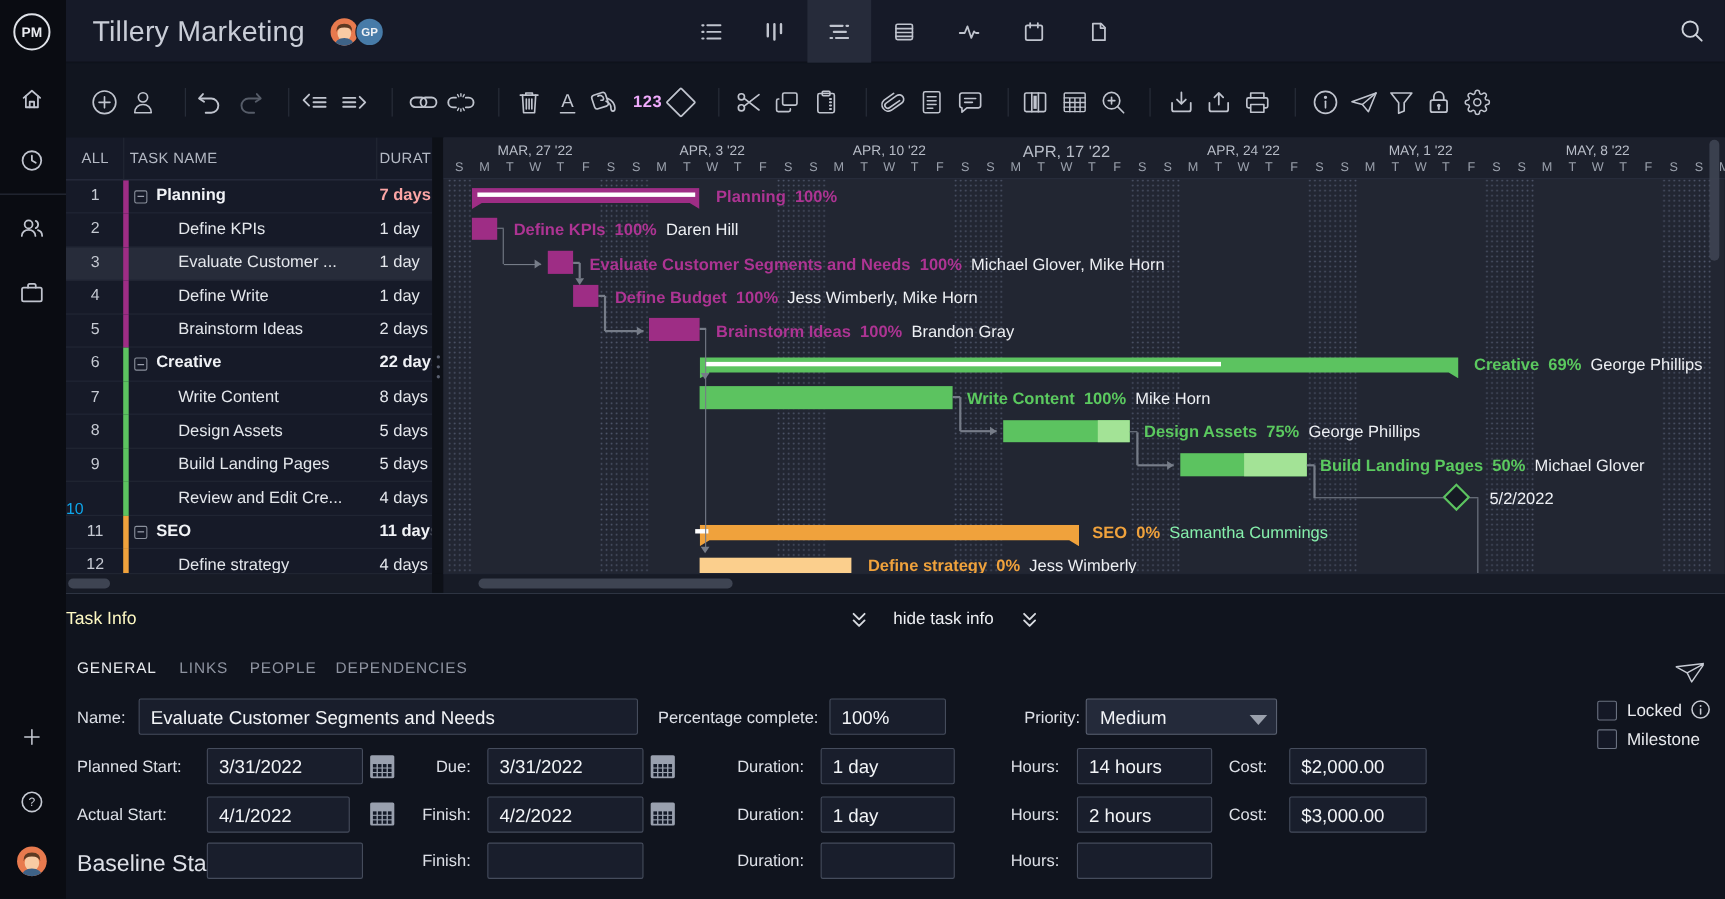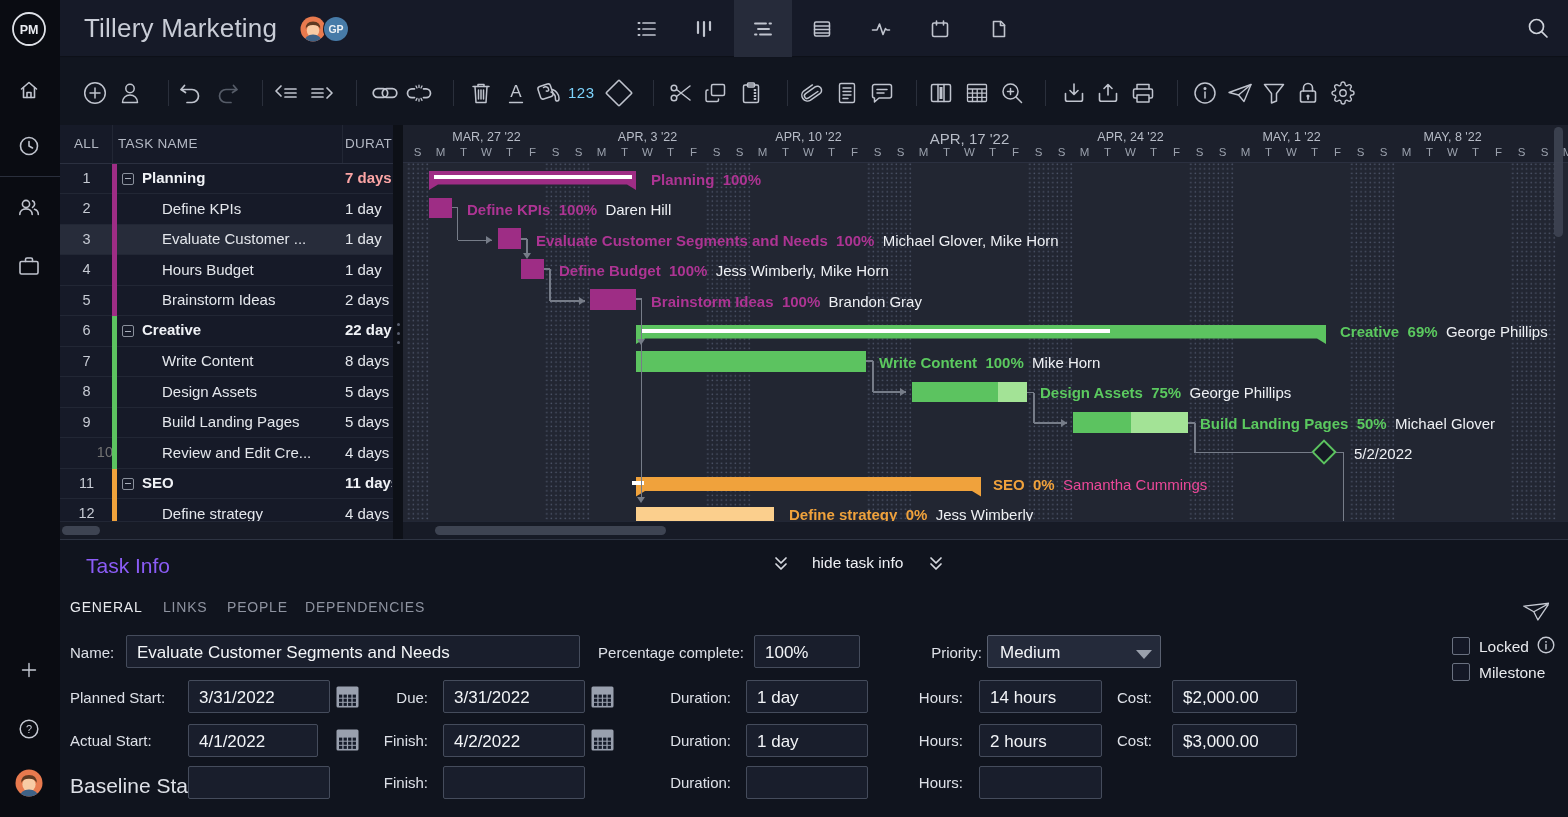--- a/index.html
+++ b/index.html
@@ -153,21 +153,21 @@
       </svg>
 <svg style="position:absolute;left:446px;top:23px" width="20" height="24" viewBox="0 0 20 24" fill="none" stroke="#c0c4ce" stroke-width="1.5" stroke-linecap="round" stroke-linejoin="round">
         <text x="10" y="16" text-anchor="middle" font-size="17" fill="#c0c4ce" stroke="none" font-family="Liberation Sans,sans-serif">A</text>
         <path d="M3.5 21.5 H16.5" stroke-width="1.3"></path>
       </svg>
 <svg style="position:absolute;left:476px;top:23px" width="30" height="24" viewBox="0 0 30 24" fill="none" stroke="#c0c4ce" stroke-width="1.5" stroke-linecap="round" stroke-linejoin="round">
         <rect x="3" y="4" width="13" height="13" rx="2.5" transform="rotate(-18 9.5 10.5)"></rect>
         <path d="M7.5 6.5 a3.2 3.2 0 0 1 5.2 2.2 q0 1.8 -2.4 1.4"></path>
         <path d="M16.5 8.5 q6 2.5 6.5 8.5 q0.2 3 -1.8 3 q-1.8 0 -1.8 -2.6 q0.3 -4.4 -4.4 -6.4"></path>
       </svg>
-<div class="a" style="left:508px;top:26px;width:34px;text-align:left;font-size:15px;color:#7dd3fc;font-weight:normal;letter-spacing:0.5px">123</div>
+<div class="a" style="left:508px;top:26px;width:34px;text-align:right;font-size:15px;color:#f0abfc;font-weight:bold;letter-spacing:0.5px">123</div>
 <svg style="position:absolute;left:545px;top:21px" width="28" height="28" viewBox="0 0 28 28" fill="none" stroke="#c0c4ce" stroke-width="1.6" stroke-linecap="round" stroke-linejoin="round">
         <rect x="4.8" y="4.8" width="18.4" height="18.4" rx="1" transform="rotate(45 14 14)"></rect>
       </svg>
 <svg style="position:absolute;left:609px;top:24px" width="24" height="22" viewBox="0 0 24 22" fill="none" stroke="#c0c4ce" stroke-width="1.5" stroke-linecap="round" stroke-linejoin="round">
         <circle cx="5" cy="6" r="2.8"></circle>
         <circle cx="5" cy="16" r="2.8"></circle>
         <path d="M7.5 7.5 L21 18 M7.5 14.5 L21 4"></path>
       </svg>
 <svg style="position:absolute;left:644px;top:24px" width="24" height="22" viewBox="0 0 24 22" fill="none" stroke="#c0c4ce" stroke-width="1.5" stroke-linecap="round" stroke-linejoin="round">
         <rect x="7.5" y="2.5" width="13" height="11" rx="1.5"></rect>
@@ -264,21 +264,21 @@
 </div>
 <div class="a" style="left:0;top:99.5px;width:333px;height:30.5px;background:#272c3a;border-bottom:1px solid #222735">
 <div class="a" style="left:0;top:6px;width:53px;text-align:center;font-size:14.5px;color:#c6cad3">3</div>
 <div class="a" style="left:52px;top:0;width:5px;height:30.5px;background:#9e2d85"></div>
 <div class="a" style="left:102px;top:5.5px;font-size:15px;color:#e4e7ec;white-space:nowrap">Evaluate Customer ...</div>
 <div class="a" style="left:285px;top:5.5px;font-size:15px;color:#e4e7ec;white-space:nowrap;width:47px;overflow:hidden">1 day</div>
 </div>
 <div class="a" style="left:0;top:130.0px;width:333px;height:30.5px;border-bottom:1px solid #222735">
 <div class="a" style="left:0;top:6px;width:53px;text-align:center;font-size:14.5px;color:#c6cad3">4</div>
 <div class="a" style="left:52px;top:0;width:5px;height:30.5px;background:#9e2d85"></div>
-<div class="a" style="left:102px;top:5.5px;font-size:15px;color:#e4e7ec;white-space:nowrap">Hours Budget</div>
+<div class="a" style="left:102px;top:5.5px;font-size:15px;color:#e4e7ec;white-space:nowrap">Define Write</div>
 <div class="a" style="left:285px;top:5.5px;font-size:15px;color:#e4e7ec;white-space:nowrap;width:47px;overflow:hidden">1 day</div>
 </div>
 <div class="a" style="left:0;top:160.5px;width:333px;height:30.5px;border-bottom:1px solid #222735">
 <div class="a" style="left:0;top:6px;width:53px;text-align:center;font-size:14.5px;color:#c6cad3">5</div>
 <div class="a" style="left:52px;top:0;width:5px;height:30.5px;background:#9e2d85"></div>
 <div class="a" style="left:102px;top:5.5px;font-size:15px;color:#e4e7ec;white-space:nowrap">Brainstorm Ideas</div>
 <div class="a" style="left:285px;top:5.5px;font-size:15px;color:#e4e7ec;white-space:nowrap;width:47px;overflow:hidden">2 days</div>
 </div>
 <div class="a" style="left:0;top:191.0px;width:333px;height:30.5px;border-bottom:1px solid #222735">
 <div class="a" style="left:0;top:6px;width:53px;text-align:center;font-size:14.5px;color:#c6cad3">6</div>
@@ -301,21 +301,21 @@
 <div class="a" style="left:102px;top:5.5px;font-size:15px;color:#e4e7ec;white-space:nowrap">Design Assets</div>
 <div class="a" style="left:285px;top:5.5px;font-size:15px;color:#e4e7ec;white-space:nowrap;width:47px;overflow:hidden">5 days</div>
 </div>
 <div class="a" style="left:0;top:282.5px;width:333px;height:30.5px;border-bottom:1px solid #222735">
 <div class="a" style="left:0;top:6px;width:53px;text-align:center;font-size:14.5px;color:#c6cad3">9</div>
 <div class="a" style="left:52px;top:0;width:5px;height:30.5px;background:#5cc360"></div>
 <div class="a" style="left:102px;top:5.5px;font-size:15px;color:#e4e7ec;white-space:nowrap">Build Landing Pages</div>
 <div class="a" style="left:285px;top:5.5px;font-size:15px;color:#e4e7ec;white-space:nowrap;width:47px;overflow:hidden">5 days</div>
 </div>
 <div class="a" style="left:0;top:313.0px;width:333px;height:30.5px;border-bottom:1px solid #222735">
-<div class="a" style="left:0;top:6px;width:53px;text-align:right;font-size:14.5px;color:#737373">10</div>
+<div class="a" style="left:0;top:17px;width:53px;text-align:left;font-size:14.5px;color:#0ea5e9">10</div>
 <div class="a" style="left:52px;top:0;width:5px;height:30.5px;background:#5cc360"></div>
 <div class="a" style="left:102px;top:5.5px;font-size:15px;color:#e4e7ec;white-space:nowrap">Review and Edit Cre...</div>
 <div class="a" style="left:285px;top:5.5px;font-size:15px;color:#e4e7ec;white-space:nowrap;width:47px;overflow:hidden">4 days</div>
 </div>
 <div class="a" style="left:0;top:343.5px;width:333px;height:30.5px;border-bottom:1px solid #222735">
 <div class="a" style="left:0;top:6px;width:53px;text-align:center;font-size:14.5px;color:#c6cad3">11</div>
 <div class="a" style="left:52px;top:0;width:5px;height:30.5px;background:#f0a23c"></div>
 <div class="a" style="left:61.5px;top:9px;width:12px;height:12px;border:1px solid #8a909c;border-radius:2px">
           <div class="a" style="left:2px;top:4.6px;width:6px;height:1.4px;background:#aab0bc"></div>
         </div>
@@ -431,21 +431,21 @@
 <div class="a" style="left:509.0px;top:256.5px;width:115.0px;height:20.5px;background:#5cc360"></div>
 <div class="a" style="left:595.3px;top:256.5px;width:28.7px;height:20.5px;background:#a3e396"></div>
 <div class="lbl" style="left:637.0px;top:259.1px;font-weight:bold;color:#5bc95f">Design Assets&nbsp; 75%&nbsp;&nbsp;<span style="color:#eef0f4;font-weight:normal">George Phillips</span></div>
 <div class="a" style="left:670.0px;top:287.0px;width:115.0px;height:20.5px;background:#5cc360"></div>
 <div class="a" style="left:727.5px;top:287.0px;width:57.5px;height:20.5px;background:#a3e396"></div>
 <div class="lbl" style="left:797.0px;top:289.6px;font-weight:bold;color:#5bc95f">Build Landing Pages&nbsp; 50%&nbsp;&nbsp;<span style="color:#eef0f4;font-weight:normal">Michael Glover</span></div>
 <div class="a" style="left:912px;top:318px;width:18px;height:18px;background:#161a24;border:2px solid #5cc360;transform:rotate(45deg)"></div>
 <div class="lbl" style="left:951px;top:320.1px;color:#eef0f4">5/2/2022</div>
 <div class="a" style="left:233.0px;top:352.0px;width:345.0px;height:19.5px;background:#f0a23c;clip-path:polygon(0% 0%,100% 0%,100% 100%,calc(100% - 9px) 72%,9px 72%,0% 100%)"></div>
 <div class="a" style="left:229.0px;top:355.5px;width:12px;height:4px;background:#fff"></div>
-<div class="lbl" style="left:590.0px;top:350.6px;font-weight:bold;color:#f0a23c">SEO&nbsp; 0%&nbsp;&nbsp;<span style="color:#ec4899;font-weight:normal">Samantha Cummings</span></div>
+<div class="lbl" style="left:590.0px;top:350.6px;font-weight:bold;color:#f0a23c">SEO&nbsp; 0%&nbsp;&nbsp;<span style="color:#86efac;font-weight:normal">Samantha Cummings</span></div>
 <div class="a" style="left:233.0px;top:382.0px;width:138.0px;height:20.5px;background:#fbcf8d"></div>
 <div class="lbl" style="left:386.0px;top:381.1px;font-weight:bold;color:#f0a23c">Define strategy&nbsp; 0%&nbsp;&nbsp;<span style="color:#eef0f4;font-weight:normal">Jess Wimberly</span></div>
 <div class="dep" style="left:53.8px;top:82.7px;width:1.5px;height:32.8px"></div>
 <div class="dep" style="left:54.5px;top:114.8px;width:34.5px;height:1.5px"></div>
 <div class="a" style="left:83.0px;top:111.0px;width:0;height:0;border-top:4.5px solid transparent;border-bottom:4.5px solid transparent;border-left:6px solid #767c88"></div>
 <div class="dep" style="left:49.0px;top:81.9px;width:5.5px;height:1.5px"></div>
 <div class="dep" style="left:118.0px;top:113.2px;width:6.0px;height:1.5px"></div>
 <div class="dep" style="left:123.2px;top:114.0px;width:1.5px;height:14.0px"></div>
 <div class="a" style="left:119.5px;top:127.5px;width:0;height:0;border-left:4.5px solid transparent;border-right:4.5px solid transparent;border-top:6px solid #767c88"></div>
 <div class="dep" style="left:141.0px;top:143.2px;width:6.0px;height:1.5px"></div>
@@ -475,21 +475,21 @@
     </div>
 <div class="a" style="left:1554px;top:127px;width:9px;height:110px;border-radius:5px;background:#3e4452;opacity:0.9"></div>
 <div class="a" style="left:60px;top:539px;width:1508px;height:278px;background:#10141e;border-top:1px solid #2e3442">
 <svg style="position:absolute;left:714px;top:16px" width="14" height="16" viewBox="0 0 14 16" fill="none" stroke="#d7dae0" stroke-width="1.7" stroke-linecap="round" stroke-linejoin="round">
         <path d="M2 2 L7 7 L12 2 M2 8 L7 13 L12 8"></path>
       </svg>
 <svg style="position:absolute;left:869px;top:16px" width="14" height="16" viewBox="0 0 14 16" fill="none" stroke="#d7dae0" stroke-width="1.7" stroke-linecap="round" stroke-linejoin="round">
         <path d="M2 2 L7 7 L12 2 M2 8 L7 13 L12 8"></path>
       </svg>
 <div class="a" style="left:752px;top:14px;font-size:15.5px;color:#eef0f4">hide task info</div>
-<div class="a" style="left:26px;top:14px;font-size:21px;color:#8b5cf6">Task Info</div>
+<div class="a" style="left:0;top:14px;font-size:16px;color:#fef9c3">Task Info</div>
 <div class="a" style="left:10px;top:59px;font-size:14px;letter-spacing:0.8px;color:#e8eaee">GENERAL</div>
 <div class="a" style="left:103px;top:59px;font-size:14px;letter-spacing:0.8px;color:#8e93a0">LINKS</div>
 <div class="a" style="left:167px;top:59px;font-size:14px;letter-spacing:0.8px;color:#8e93a0">PEOPLE</div>
 <div class="a" style="left:245px;top:59px;font-size:14px;letter-spacing:0.8px;color:#8e93a0">DEPENDENCIES</div>
 <svg style="position:absolute;left:1461px;top:58px" width="28" height="26" viewBox="0 0 28 26" fill="none" stroke="#c6cad3" stroke-width="1.3" stroke-linecap="round" stroke-linejoin="round">
         <g transform="rotate(14 14 13)">
           <path d="M2 11 L26 2 L19 21 L13 14 Z M26 2 L13 14"></path>
         </g>
       </svg>
 <div class="a" style="left:10px;top:104px;font-size:15px;color:#dde0e7;white-space:nowrap">Name:</div>

